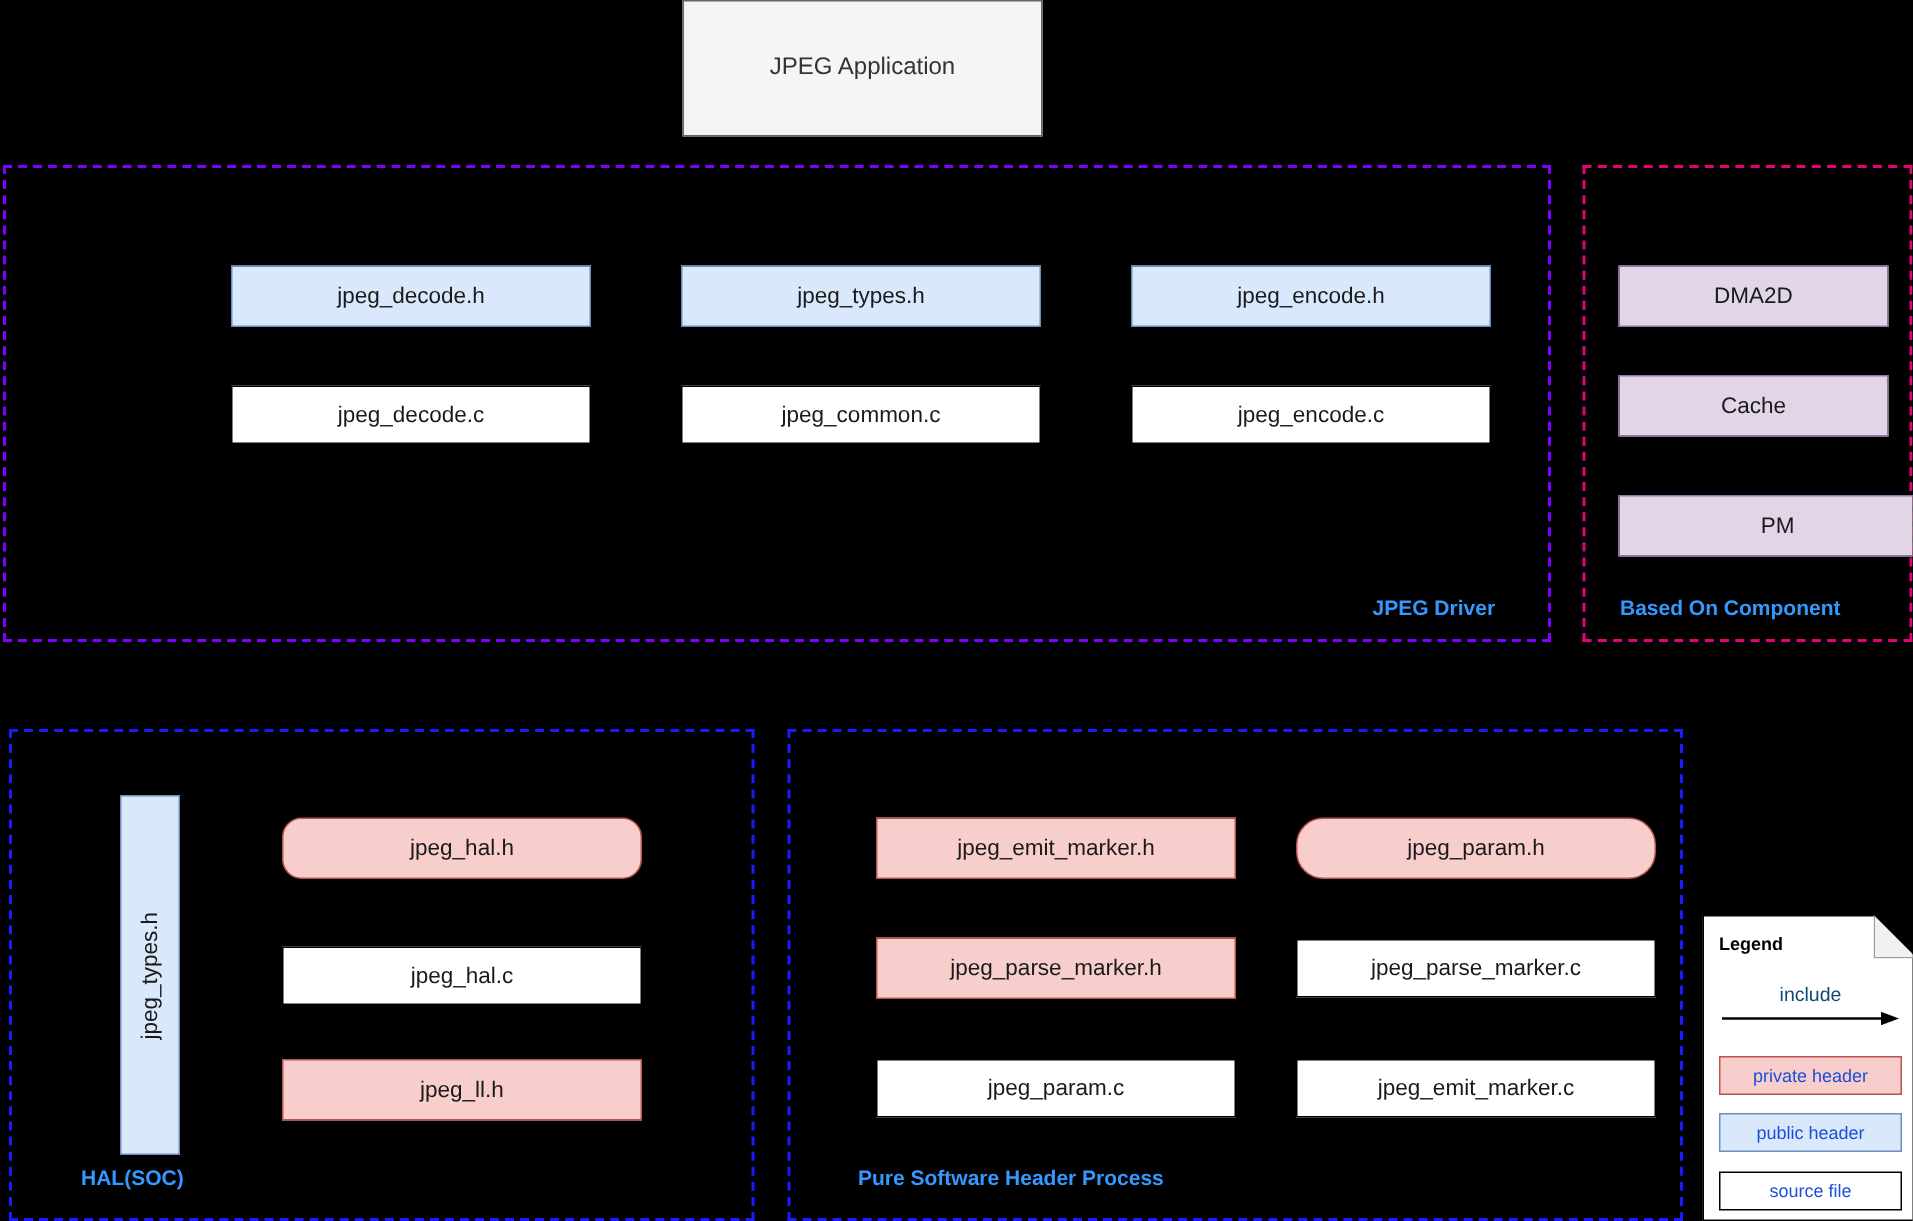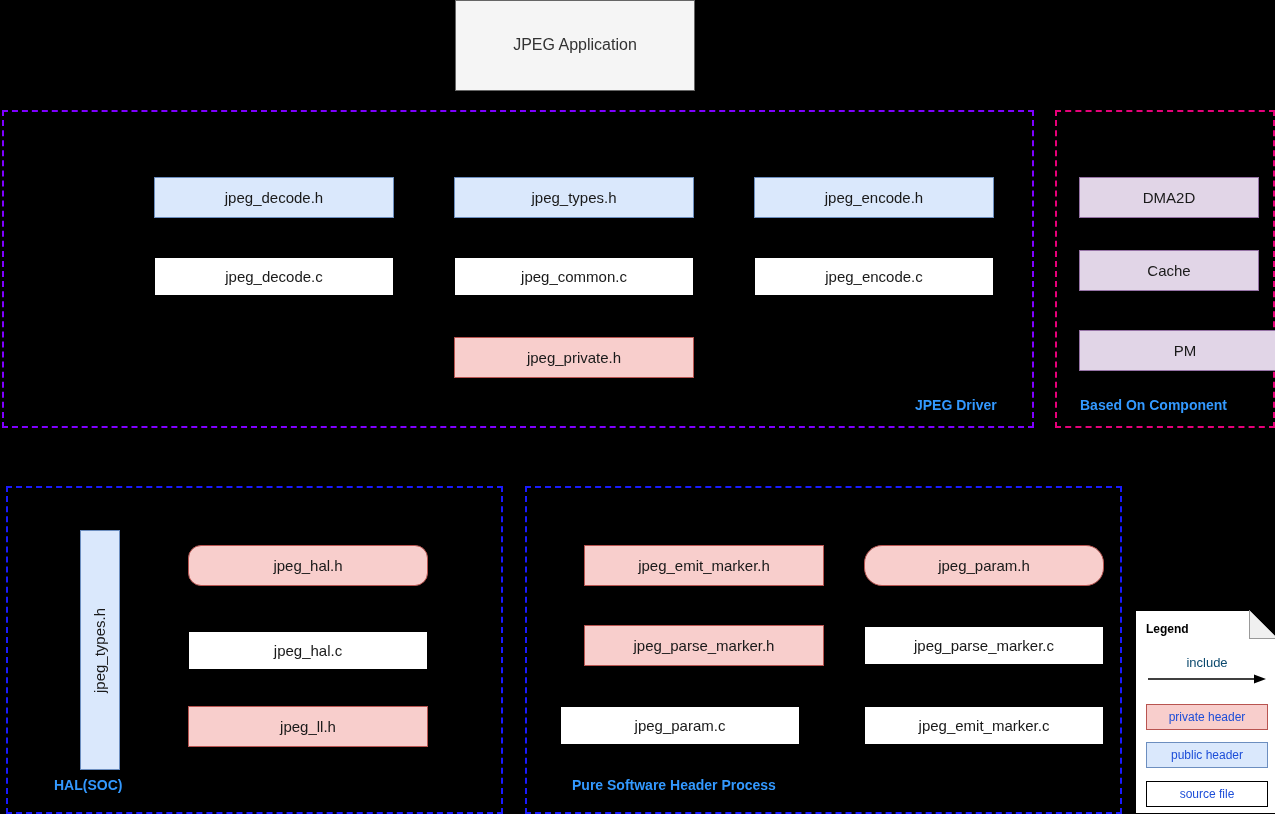--- a/index.html
+++ b/index.html
@@ -177,23 +177,20 @@
   <div class="node source" style="left:154px; top:257px; width:240px; height:39px;">
     <span>jpeg_decode.c</span>
   </div>
   <div class="node source" style="left:454px; top:257px; width:240px; height:39px;">
     <span>jpeg_common.c</span>
   </div>
   <div class="node source" style="left:754px; top:257px; width:240px; height:39px;">
     <span>jpeg_encode.c</span>
   </div>
 
-  <div class="node private" style="left:454px; top:337px; width:240px; height:41px;">
-    <span>jpeg_private.h</span>
-  </div>
 
   <div class="group crimson" style="left:1055px; top:110px; width:220px; height:318px;"></div>
   <div class="group-label" style="left:1080px; top:397px;">Based On Component</div>
 
   <div class="node component" style="left:1079px; top:177px; width:180px; height:41px;">
     <span>DMA2D</span>
   </div>
   <div class="node component" style="left:1079px; top:250px; width:180px; height:41px;">
     <span>Cache</span>
   </div>
@@ -228,21 +225,21 @@
     <span>jpeg_param.h</span>
   </div>
 
   <div class="node private" style="left:584px; top:625px; width:240px; height:41px;">
     <span>jpeg_parse_marker.h</span>
   </div>
   <div class="node source" style="left:864px; top:626px; width:240px; height:39px;">
     <span>jpeg_parse_marker.c</span>
   </div>
 
-  <div class="node source" style="left:560px; top:706px; width:240px; height:39px;text-align:right;">
+  <div class="node source" style="left:584px; top:706px; width:240px; height:39px;text-align:right;">
     <span>jpeg_param.c</span>
   </div>
   <div class="node source" style="left:864px; top:706px; width:240px; height:39px;">
     <span>jpeg_emit_marker.c</span>
   </div>
 
   <div class="legend" style="left:1135px; top:610px; width:142px; height:204px;">
     <div class="legend-title">Legend</div>
 
     <div class="legend-arrow-wrap">

